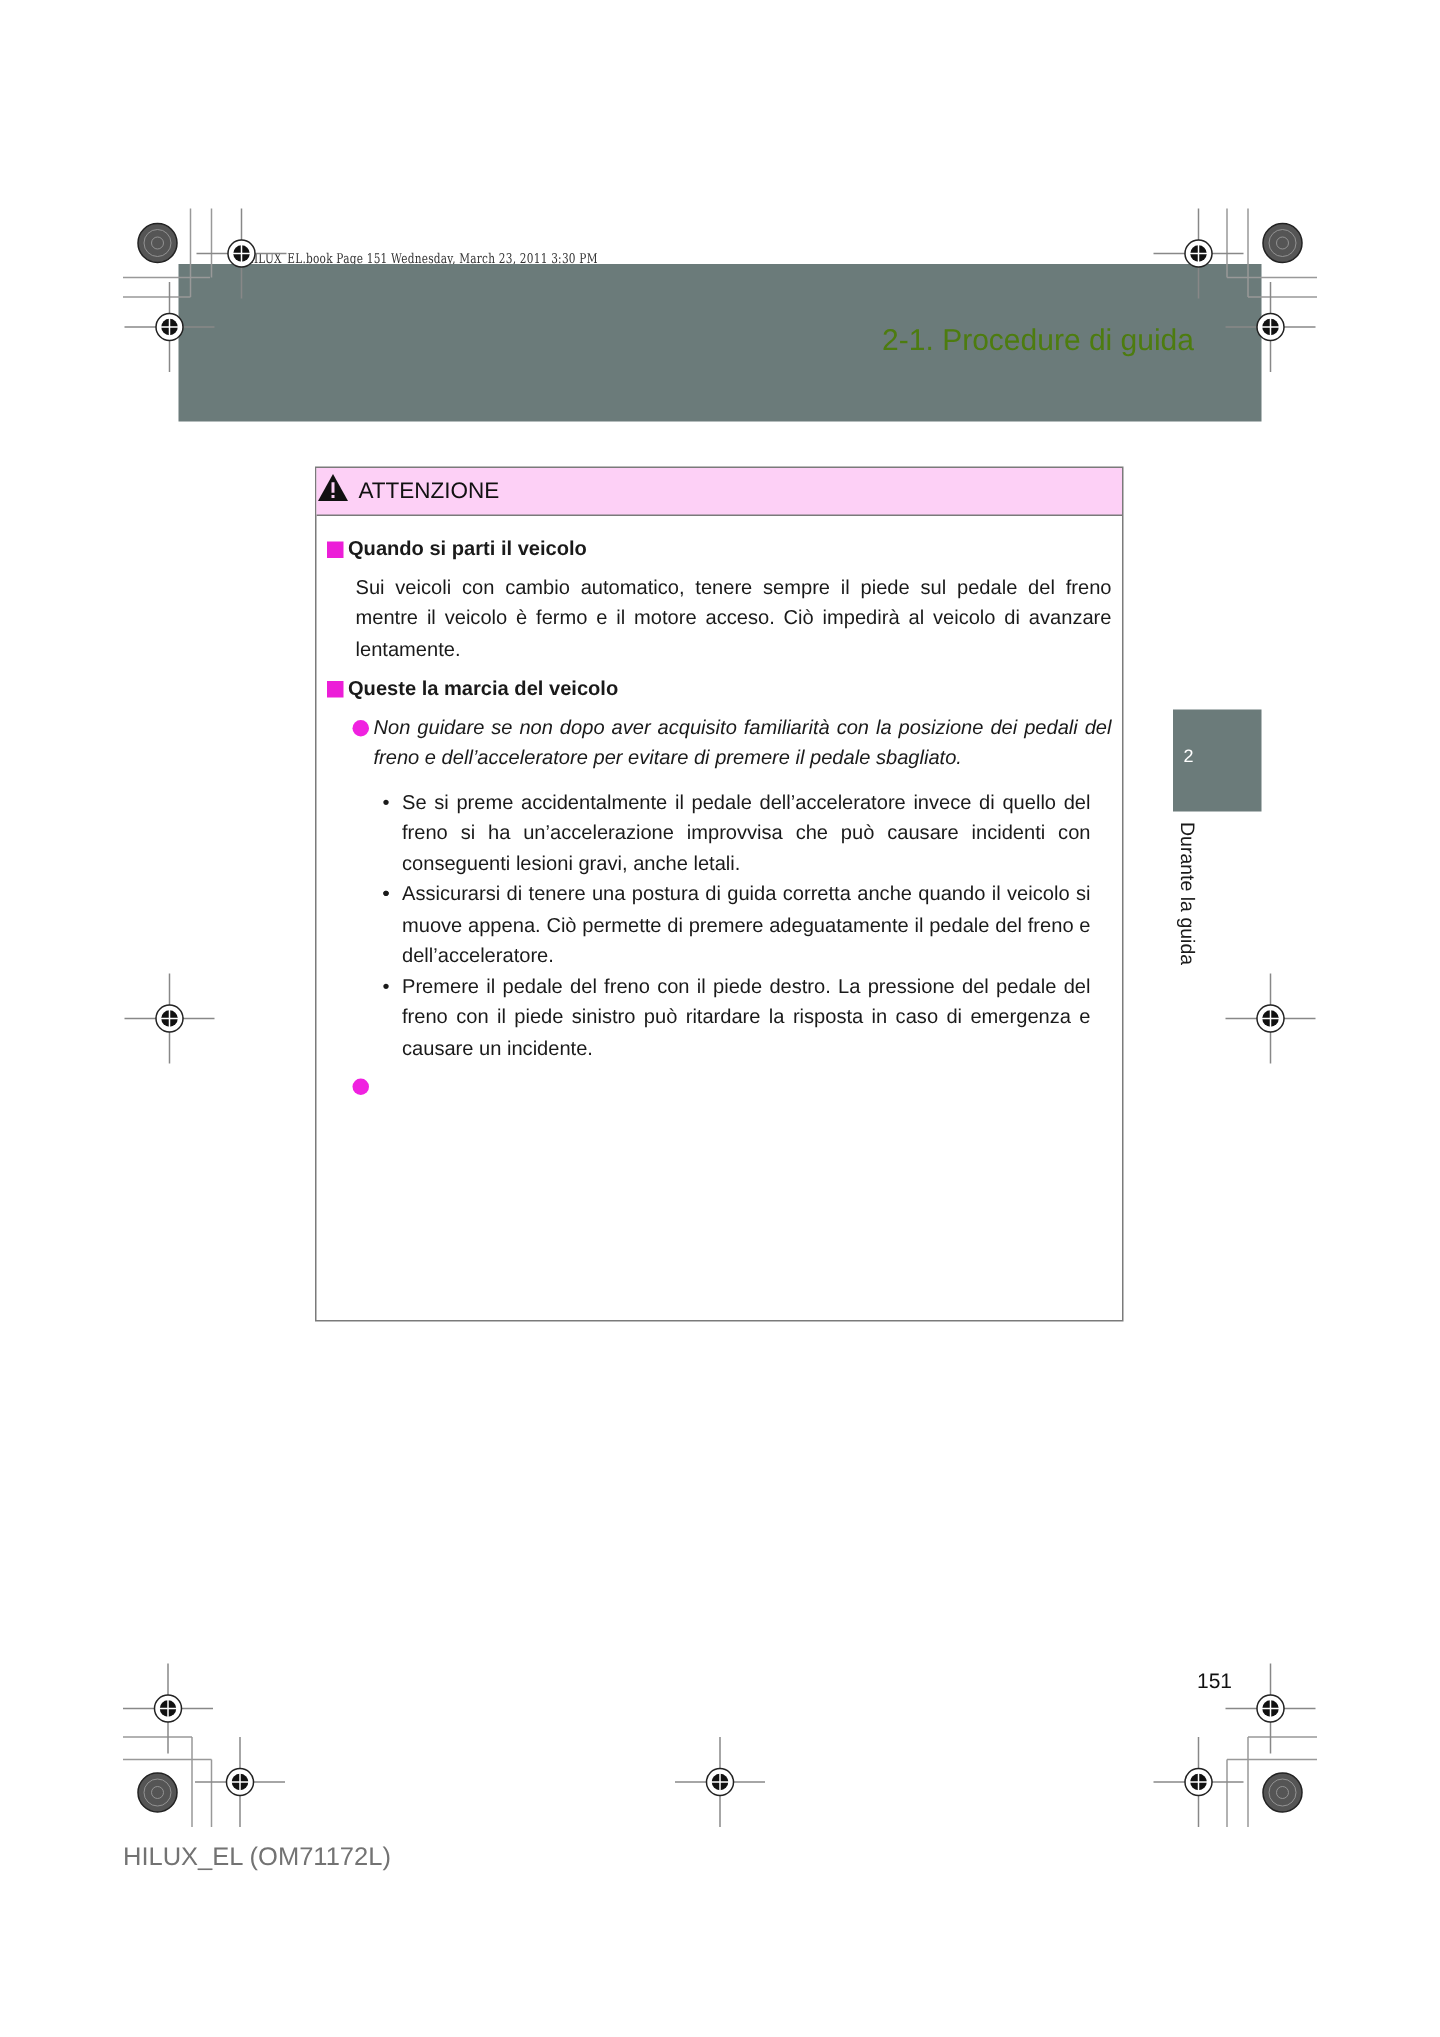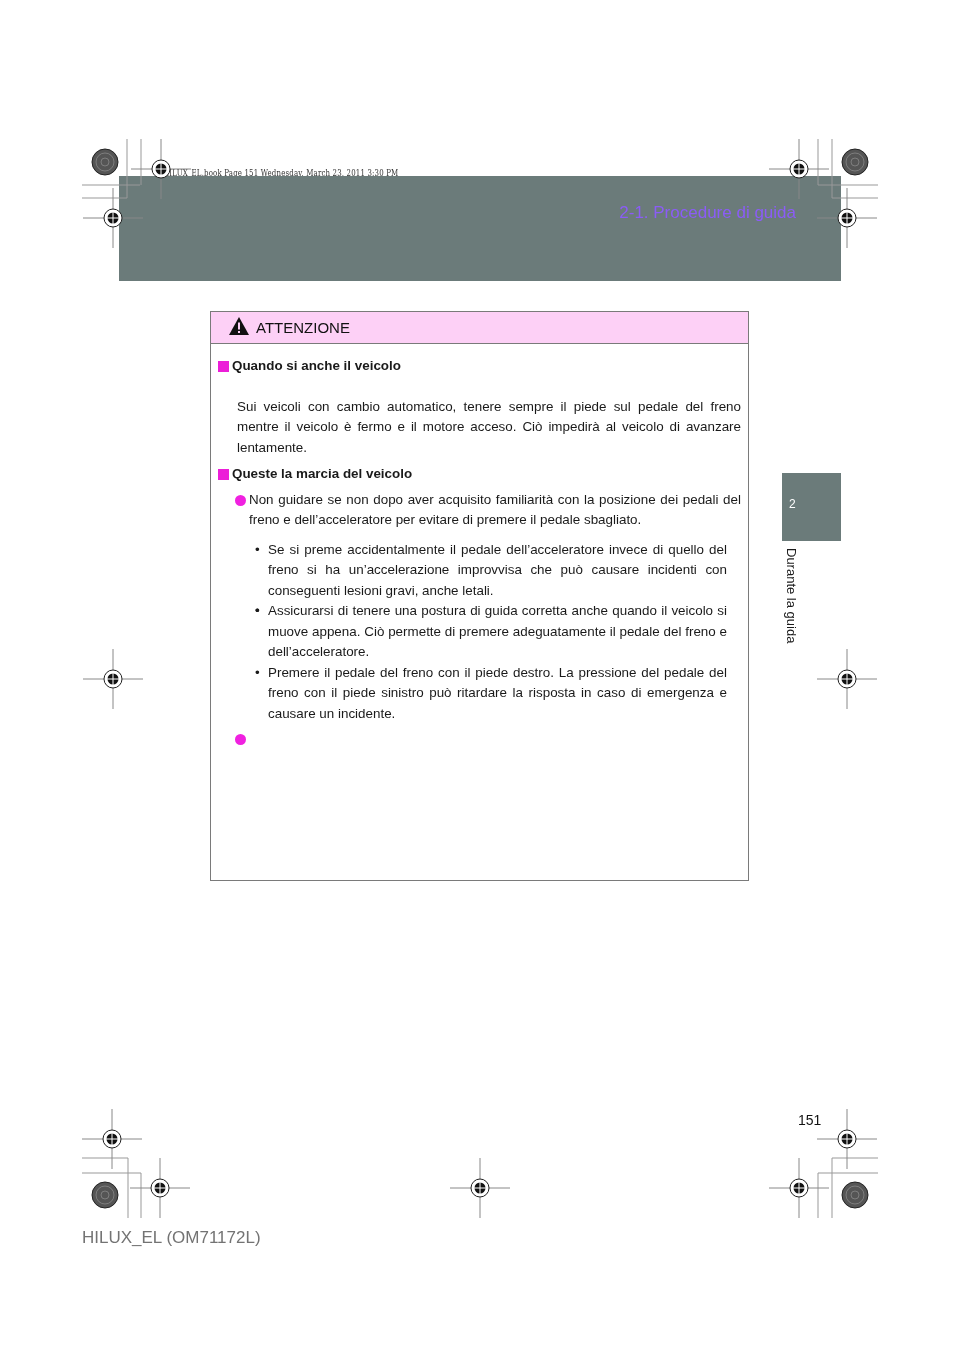--- a/index.html
+++ b/index.html
@@ -1,33 +1,33 @@
 <!DOCTYPE html>
 <html><head>
 <meta charset="utf-8">
 <style>
   html, body { margin:0; padding:0; }
   body { width:960px; height:1358px; background:#ffffff; position:relative; overflow:hidden;
          font-family:"Liberation Sans", sans-serif; color:#1a1a1a; }
   .abs { position:absolute; }
   .header-band { left:119px; top:176px; width:722px; height:105px; background:#6b7b7a; }
-  .header-title { right:164px; top:203px; font-size:17px; color:#8b5cf6; }
+  .header-title { right:164px; top:216px; font-size:20px; color:#4d7c0f; }
   .print-stamp { left:163px; top:168px; font-family:"DejaVu Serif", serif; font-size:9px; color:#333; letter-spacing:0.2px; transform:scaleX(0.78); transform-origin:left top; white-space:nowrap; }
   .side-tab { left:782px; top:473px; width:59px; height:68px; background:#6b7b7a; }
   .side-tab-num { left:789px; top:497px; font-size:12px; color:#ffffff; }
   .side-label { left:784px; top:548px; font-size:13px; color:#1a1a1a; writing-mode:vertical-rl; white-space:nowrap; }
 
   .warn-box { left:210px; top:311px; width:539px; height:570px; border:1px solid #7a7a7a; box-sizing:border-box; }
-  .warn-head { height:31px; background:#fdd0f6; border-bottom:1px solid #7a7a7a; display:flex; align-items:center; padding-left:17px; }
+  .warn-head { height:31px; background:#fdd0f6; border-bottom:1px solid #7a7a7a; display:flex; align-items:center; padding-left:0; }
   .warn-head-label { font-size:15px; margin-left:6px; color:#111; }
   .warn-body { padding:10px 7px 0 7px; font-size:13.4px; line-height:20.5px; text-align:justify; }
   .sec-title { font-weight:bold; display:flex; align-items:center; margin-top:2px; }
   .sq { width:11px; height:11px; background:#ec1ed8; display:inline-block; margin-right:3px; }
-  .para { padding-left:19px; margin-top:20px; margin-bottom:6px; }
-  .bullet { position:relative; padding-left:31px; margin-top:5px; }
+  .para { padding-left:19px; margin-top:5px; margin-bottom:6px; }
+  .bullet { position:relative; padding-left:31px; margin-top:5px;font-style:italic; }
   .dot { position:absolute; left:17px; top:5px; width:11px; height:11px; border-radius:50%; background:#f021e0; }
   .subul { margin:9px 0 4px 0; padding:0; list-style:none; }
   .subul li { position:relative; padding-left:50px; padding-right:14px; }
   .subul li .mid { position:absolute; left:37px; top:0; }
 
   .footer-model { left:82px; top:1228px; font-size:17px; color:#737373; }
   .page-num { left:750px; top:1112px; font-size:14px; color:#111;margin-left:48px; }
   .reg { position:absolute; }
 </style>
 </head>
@@ -49,21 +49,21 @@
           <path d="M11 1 L21 19 L1 19 Z" fill="#111"></path>
           <rect x="10" y="6.5" width="2" height="7" fill="#fdd0f6"></rect>
           <rect x="10" y="15" width="2" height="2" fill="#fdd0f6"></rect>
         </svg>
     </span>
     <span class="warn-head-label">ATTENZIONE</span>
   </div>
   <div class="warn-body">
     <div class="sec-title">
       <span class="sq"></span>
-      <span>Quando si anche il veicolo</span>
+      <span>Quando si parti il veicolo</span>
     </div>
     <div class="para">Sui veicoli con cambio automatico, tenere sempre il piede sul pedale del freno mentre il veicolo è fermo e il motore acceso. Ciò impedirà al veicolo di avanzare lentamente.</div>
 
     <div class="sec-title">
       <span class="sq"></span>
       <span>Queste la marcia del veicolo</span>
     </div>
 
     <div class="bullet">
       <span class="dot"></span>

